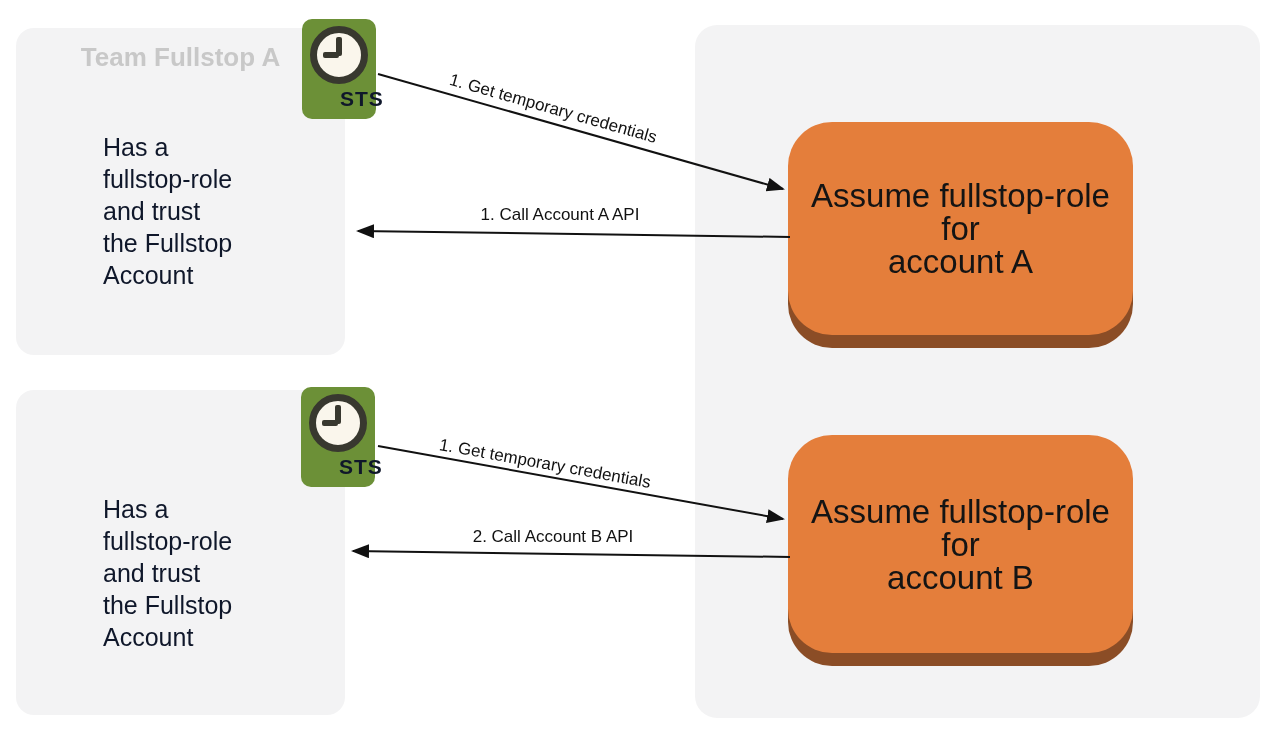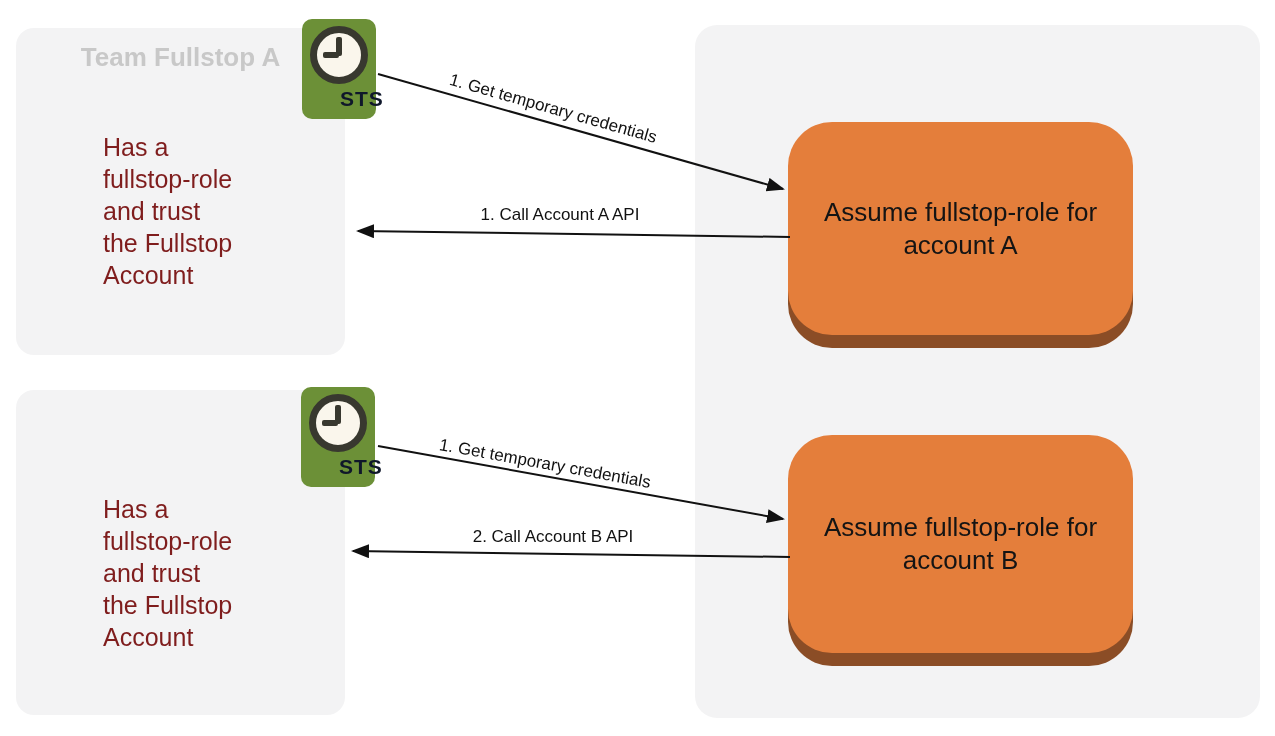--- a/index.html
+++ b/index.html
@@ -28,37 +28,37 @@
     text-align: center;
     font-size: 26px;
     font-weight: bold;
     color: #c8c8c8;
   }
   .panel-body {
     position: absolute;
     left: 87px; top: 103px;
     font-size: 25px;
     line-height: 32px;
-    color: #7f1d1d;
+    color: #0f172a;
     white-space: pre-line;
   }
 
   
   .orange-node {
     position: absolute;
     left: 93px;
     width: 345px;
     background: #e47e3b;
     border-radius: 44px;
     box-shadow: 0 13px 0 #8b4d26;
     display: flex;
     align-items: center;
     justify-content: center;
     text-align: center;
-    font-size: 26px;
+    font-size: 33px;
     line-height: 33px;
     color: #141414;
     white-space: pre-line;
   }
   #node-assume-a { top: 97px;  height: 213px; }
   #node-assume-b { top: 410px; height: 218px; }
 
   
   .sts-icon {
     position: absolute;

